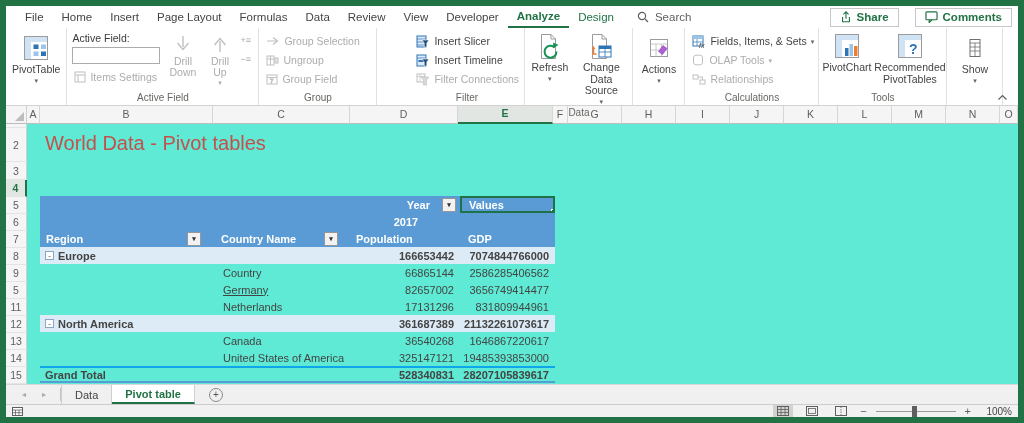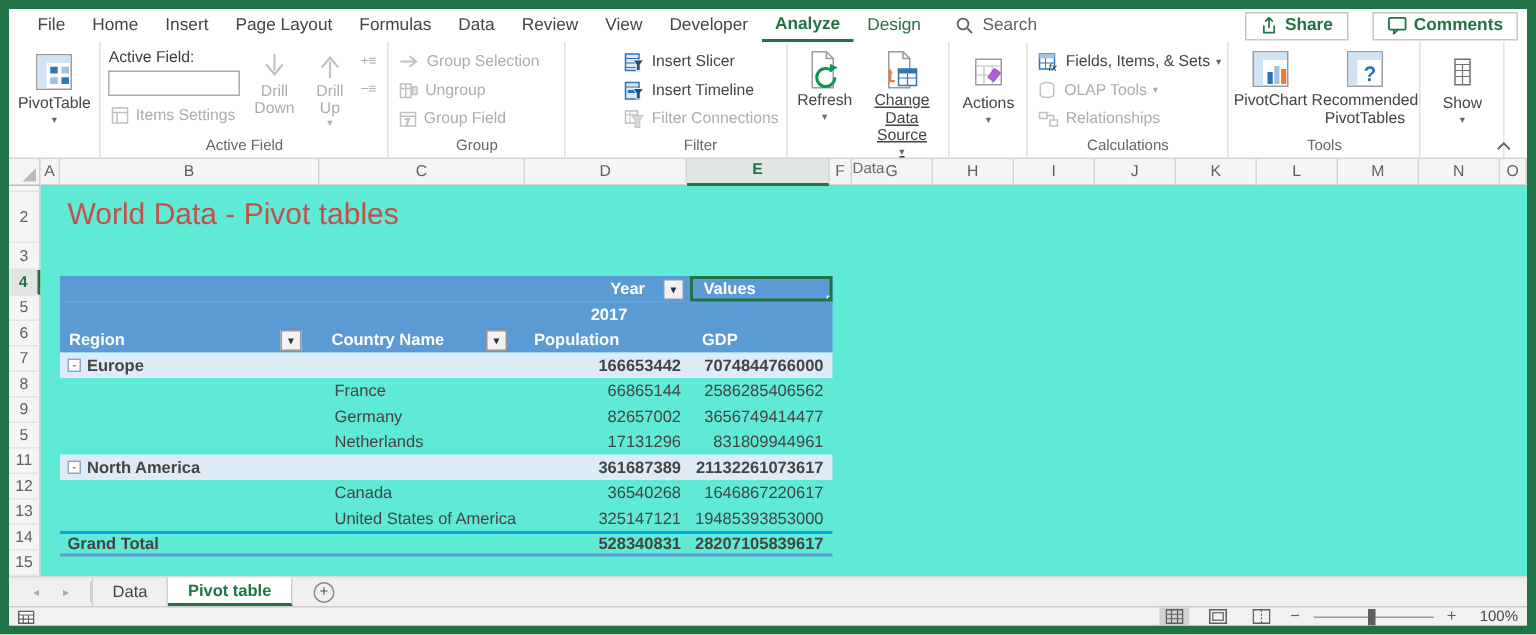--- a/index.html
+++ b/index.html
@@ -48,21 +48,21 @@
       text-align:center;line-height:17px;cursor:default;}
   .ch.sel{background:#e2e6e3;color:#217346;border-bottom:2px solid #217346;line-height:15px;font-weight:700;}
   
   .sheet{height:260px;display:flex;background:#fff;}
   .gutter{width:21px;display:flex;flex-direction:column;background:#f5f5f5;}
   .rh{border-right:1px solid #cfcfcf;border-bottom:1px solid #e4e4e4;font-size:10.5px;color:#5e5e5e;
       display:flex;align-items:center;justify-content:center;cursor:default;}
   .rh.sel{background:#e2e6e3;color:#217346;border-right:2px solid #217346;font-weight:700;}
   .canvas{flex:1;position:relative;background:#5eead4;overflow:hidden;}
   .sheet-title{position:absolute;left:18px;top:8px;font-size:20px;color:#c4504e;cursor:default;}
-  .pivot{position:absolute;left:13px;top:60px;width:515px;font-size:11px;}
+  .pivot{position:absolute;left:13px;top:72px;width:515px;font-size:11px;}
   .prow{display:flex;height:17px;align-items:stretch;}
   .pc{display:flex;align-items:center;overflow:hidden;white-space:nowrap;}
   .c-b{width:175px;}.c-c{width:137px;}.c-d{width:108px;}.c-e{width:95px;}
   .hdr{background:#5b9bd5;color:#fff;font-weight:700;}
   .num{justify-content:flex-end;padding-right:6px;}
   .dropbtn{width:14px;height:14px;background:#f2f2f2;border:1px solid #979797;display:flex;
            align-items:center;justify-content:center;font-size:7px;color:#333;cursor:default;flex:none;}
   .valcell{border:2px solid #1f7246;padding-left:7px;position:relative;}
   .fillhandle{position:absolute;right:-3px;bottom:-3px;width:5px;height:5px;background:#1f7246;border:1px solid #fff;}
   .subtotal{background:#ddebf7;font-weight:700;}
@@ -279,21 +279,21 @@
             <svg width="24" height="27" viewBox="0 0 24 27">
                 <path d="M3.5 1.5 H13 L17.5 6 V25.5 H3.5 Z" fill="#fff" stroke="#9b9b9b"></path>
                 <path d="M13 1.5 V6 H17.5" fill="none" stroke="#9b9b9b"></path>
                 <path d="M16.8 14.5 A6 6 0 1 0 18.5 18.5" fill="none" stroke="#169154" stroke-width="2"></path>
                 <polygon points="15.2,9.5 20.5,12 15.2,15" fill="#169154"></polygon>
               </svg>
           </span>
           <span>Refresh</span>
           <span class="caret">▾</span>
         </div>
-        <div class="bigbtn" style="width:64px;text-decoration:underline;">
+        <div class="bigbtn" style="width:64px;">
           <span class="bicon">
             <svg width="24" height="27" viewBox="0 0 24 27">
                 <path d="M3.5 1.5 H13 L17.5 6 V25.5 H3.5 Z" fill="#fff" stroke="#9b9b9b"></path>
                 <path d="M13 1.5 V6 H17.5" fill="none" stroke="#9b9b9b"></path>
                 <rect x="10" y="13" width="12" height="11" fill="#fff" stroke="#2e75b6"></rect>
                 <rect x="10" y="13" width="12" height="3" fill="#2e75b6"></rect>
                 <path d="M10 19 H22 M16 16 V24" stroke="#2e75b6" stroke-width="0.8"></path>
                 <path d="M7.5 21 H4.5 V15" fill="none" stroke="#ed7d31" stroke-width="1.5"></path>
                 <polygon points="2.8,16 6.2,16 4.5,12.8" fill="#ed7d31"></polygon>
               </svg>
@@ -500,28 +500,28 @@
                 <div class="cbox">-</div>
                 <div style="font-weight: 700;">Europe</div>
               </div>
               <div class="pc c-c"></div>
               <div class="pc c-d num">166653442</div>
               <div class="pc c-e num">7074844766000</div>
             </div>
             <div class="prow detail">
               <div class="pc c-b"></div>
               <div class="pc c-c" style="padding-left: 8px;">
-                <div>France</div>
+                <div>Country</div>
               </div>
               <div class="pc c-d num">66865144</div>
               <div class="pc c-e num">2586285406562</div>
             </div>
             <div class="prow detail">
               <div class="pc c-b"></div>
-              <div class="pc c-c" style="padding-left: 8px;">
+              <div class="pc c-c" style="padding-left: 8px; text-decoration: underline;">
                 <div>Germany</div>
               </div>
               <div class="pc c-d num">82657002</div>
               <div class="pc c-e num">3656749414477</div>
             </div>
             <div class="prow detail">
               <div class="pc c-b"></div>
               <div class="pc c-c" style="padding-left: 8px;">
                 <div>Netherlands</div>
               </div>

